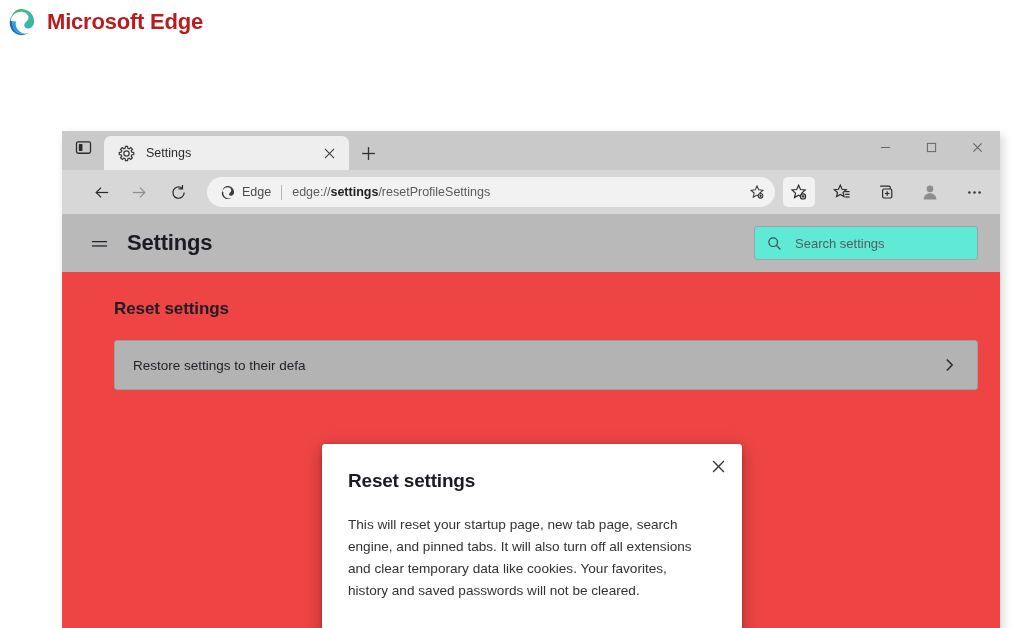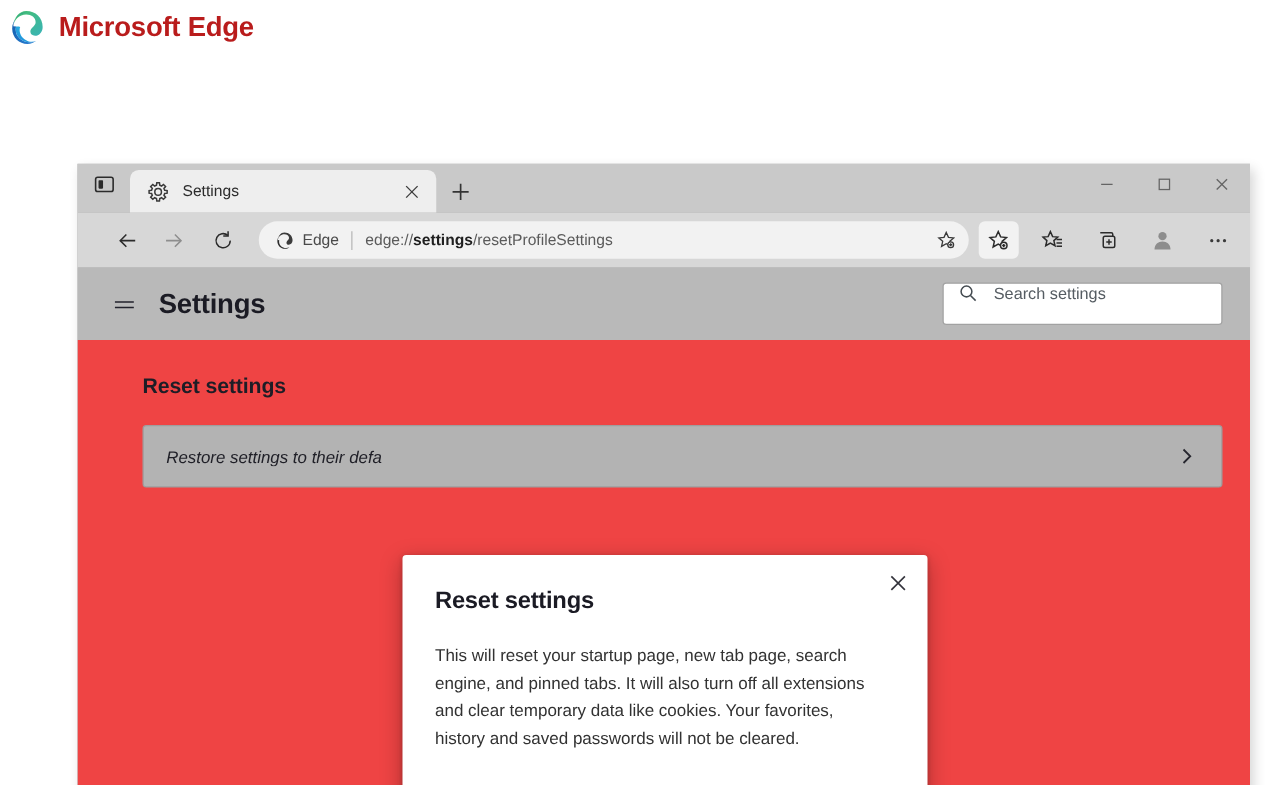--- a/index.html
+++ b/index.html
@@ -164,24 +164,24 @@
     margin-right: 13px;
   }
   #hamburger-btn svg { width: 17px; height: 15px; }
   #settings-title {
     font-size: 22px; font-weight: bold;
     color: #1b1b24; letter-spacing: -0.2px;
   }
   #search-settings-box {
     position: absolute; right: 22px; top: 12px;
     width: 224px; height: 34px;
-    background: #ffffff;
+    background: #5eead4;
     border: 1px solid #a2a2a2;
     border-radius: 3px;
-    display: flex; align-items: flex-start;
+    display: flex; align-items: center;
     padding: 0 12px;
   }
   #search-icon { width: 15px; height: 15px; flex: 0 0 auto; }
   #search-placeholder {
     font-size: 13px; color: #555c62; margin-left: 13px;
   }
 
   
   #settings-content {
     position: relative;
@@ -198,21 +198,21 @@
     height: 50px;
     background: #b3b3b3;
     border: 1px solid #9e9e9e;
     border-radius: 3px;
     display: flex; align-items: center;
     padding: 0 20px 0 18px;
   }
   #restore-settings-label {
     flex: 1 1 auto;
     font-size: 13.5px; color: #1f1f27;
-    white-space: nowrap; overflow: hidden; font-style: italic;
+    white-space: nowrap; overflow: hidden;
   }
   #chevron-right-icon { width: 16px; height: 16px; flex: 0 0 auto; }
 
   
   #reset-dialog {
     position: absolute;
     left: 260px; top: 172px;
     width: 420px;
     background: #ffffff;
     border-radius: 3px;

